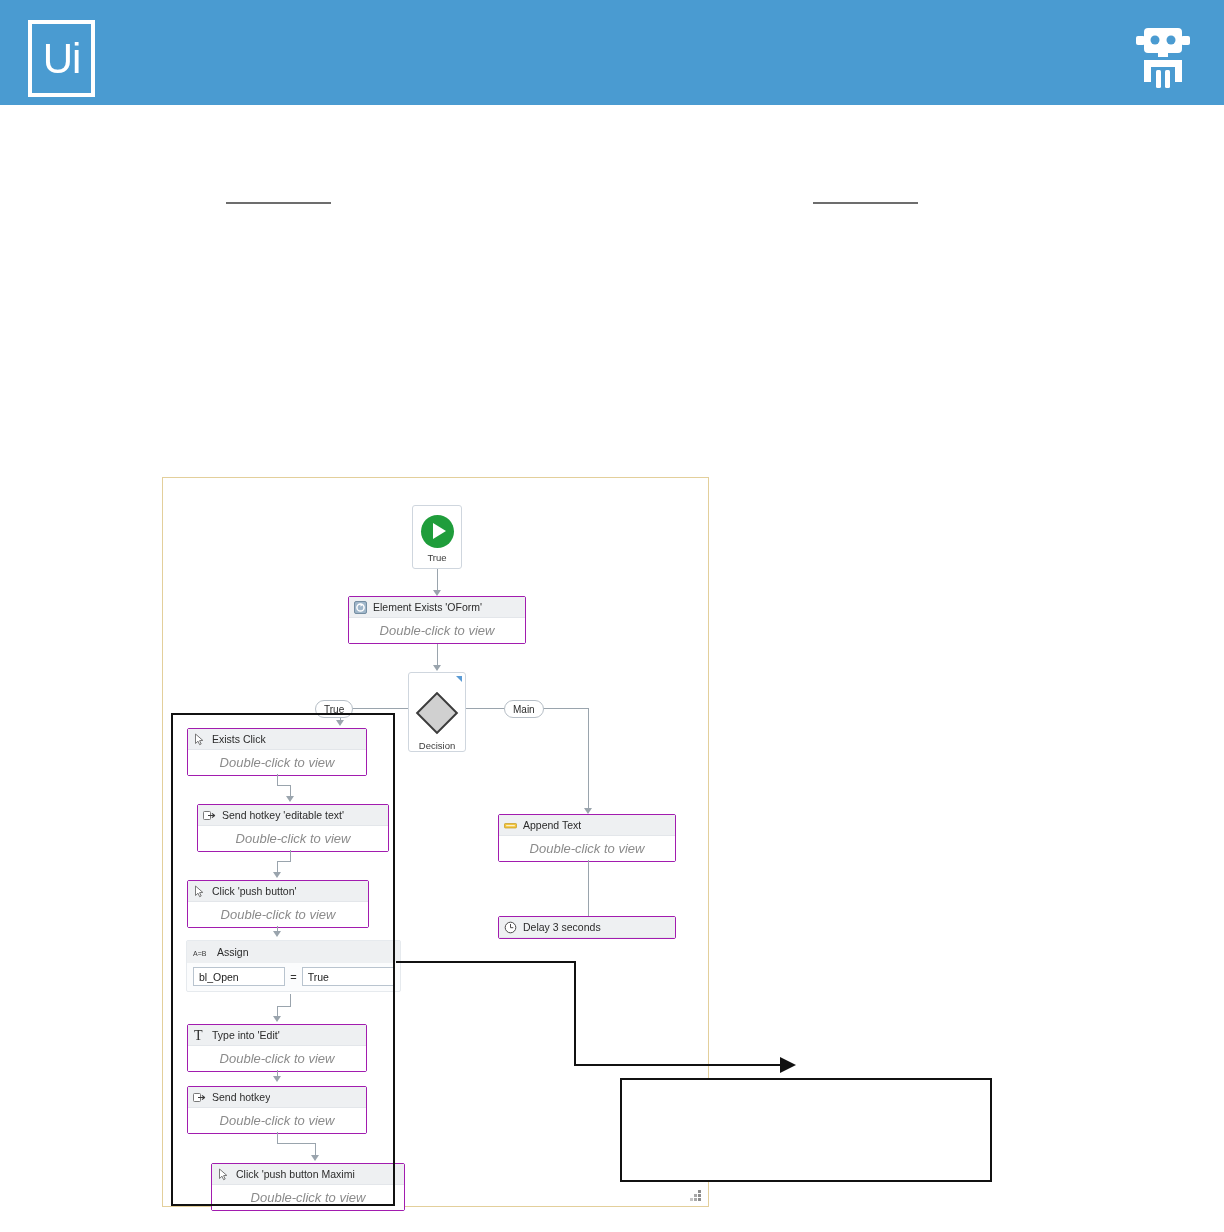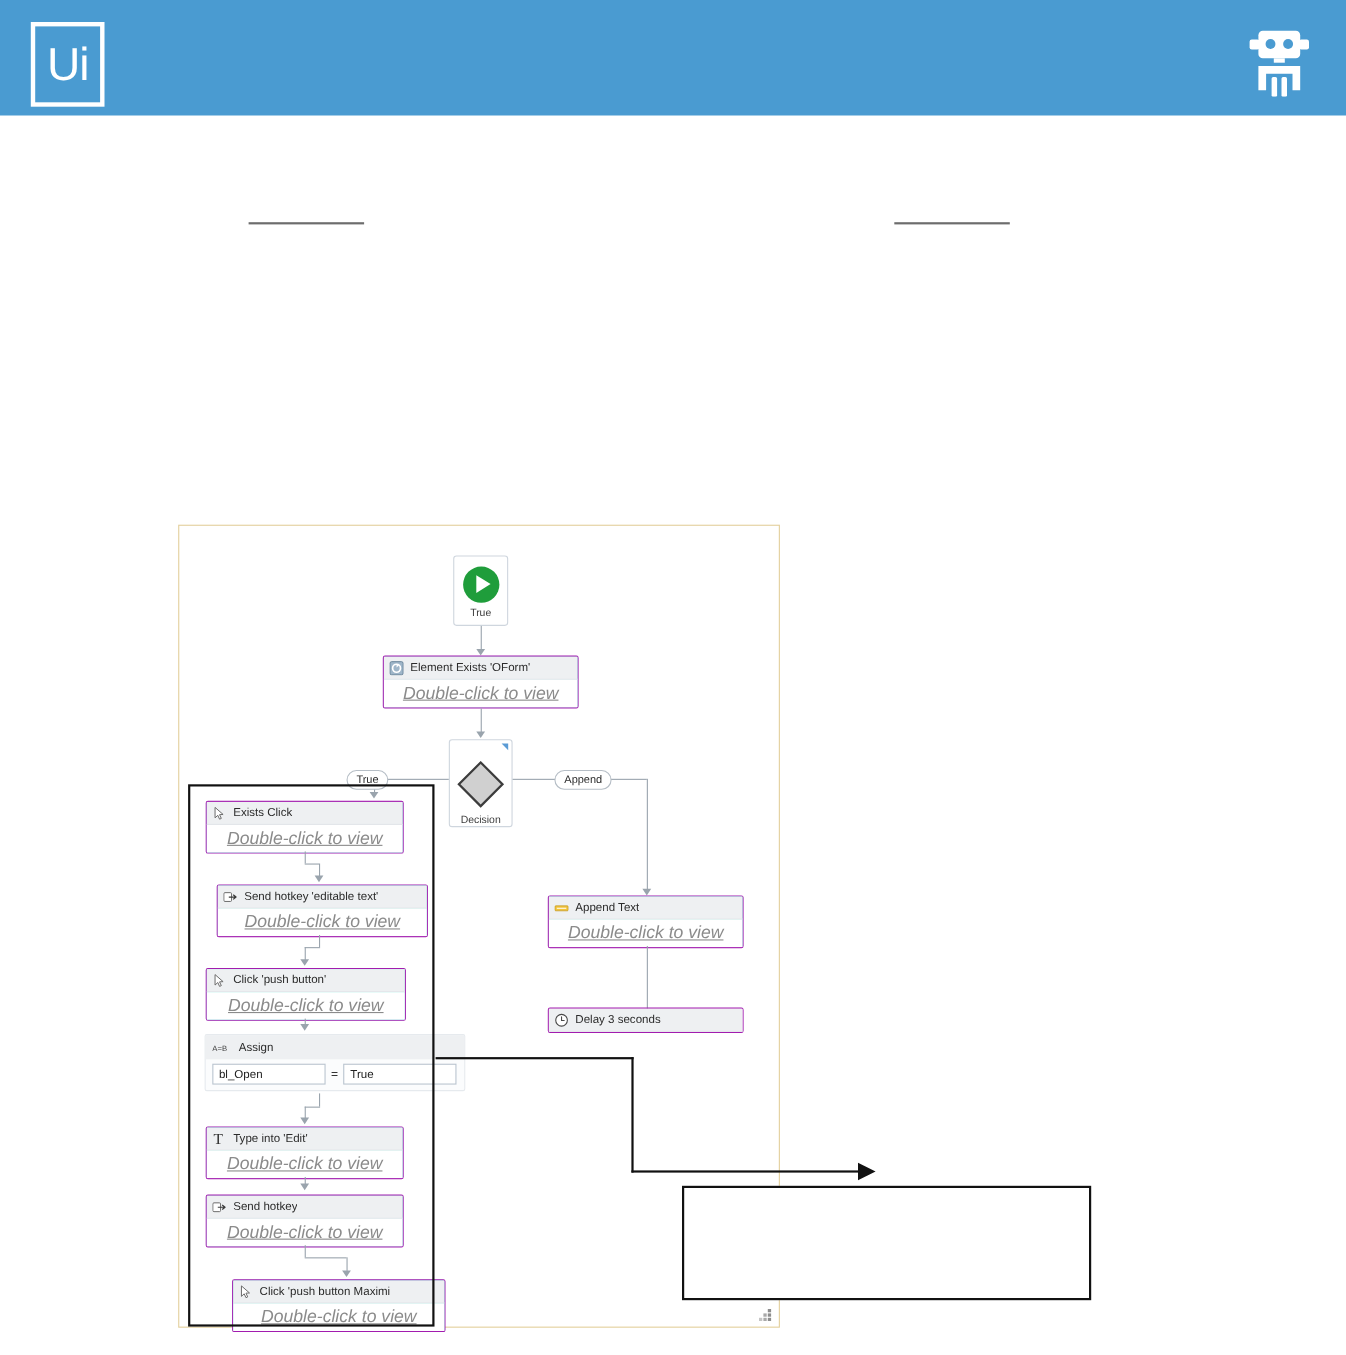--- a/index.html
+++ b/index.html
@@ -189,24 +189,23 @@
     overflow: hidden;
   }
   .activity-body {
     height: 25px;
     display: flex;
     align-items: center;
     justify-content: center;
     background: #ffffff;
   }
   .activity-hint {
-    font-size: 16px;
+    font-size: 13px;
     font-style: italic;
     color: #8b8b8b;
-    text-decoration: underline;
   }
   .activity-single {
     height: 21px;
   }
 
   
   .assign-node {
     border: 1px solid #e6eaee;
     background: #fbfcfd;
     border-radius: 2px;
@@ -384,21 +383,21 @@
     </div>
 
     <div class="conn conn-h" style="left:176px; top:208px; width:68px;"></div>
     <div class="conn conn-v" style="left:176px; top:208px; height:14px;"></div>
     <div class="arrowhead" style="left:171.5px; top:220px;"></div>
     <div class="branch-label" style="left:151px; top:200px;">True</div>
 
     <div class="conn conn-h" style="left:302px; top:208px; width:122px;"></div>
     <div class="conn conn-v" style="left:424px; top:208px; height:104px;"></div>
     <div class="arrowhead" style="left:419.5px; top:308px;"></div>
-    <div class="branch-label" style="left:340px; top:200px;">Append</div>
+    <div class="branch-label" style="left:340px; top:200px;">Main</div>
 
     <div class="node activity" style="left:23px; top:228px; width:180px;">
       <div class="activity-head">
         <svg class="ico" width="13" height="13" viewBox="0 0 13 13">
           <path d="M2.5 1 L2.5 10.5 L5 8.2 L6.6 11.7 L8.2 11 L6.6 7.6 L9.8 7.4 Z" fill="#ffffff" stroke="#6a6a6a" stroke-width="0.9" stroke-linejoin="round"></path>
         </svg>
         <span class="activity-title">Exists Click</span>
       </div>
       <div class="activity-body">
         <span class="activity-hint">Double-click to view</span>
@@ -436,21 +435,21 @@
         <span class="activity-title">Click 'push button'</span>
       </div>
       <div class="activity-body">
         <span class="activity-hint">Double-click to view</span>
       </div>
     </div>
 
     <div class="conn conn-v" style="left:113px; top:426px; height:8px;"></div>
     <div class="arrowhead" style="left:108.5px; top:431px;"></div>
 
-    <div class="node assign-node" style="left:22px; top:440px; width:237px;">
+    <div class="node assign-node" style="left:22px; top:440px; width:215px;">
       <div class="assign-head">
         <svg class="ico" width="16" height="11" viewBox="0 0 16 11">
           <text x="0" y="8.5" font-family="Liberation Sans, sans-serif" font-size="7" fill="#3a3a3a">A=B</text>
         </svg>
         <span class="assign-title">Assign</span>
       </div>
       <div class="assign-row">
         <div class="assign-field assign-lhs">bl_Open</div>
         <span class="assign-eq">=</span>
         <div class="assign-field assign-rhs">True</div>

